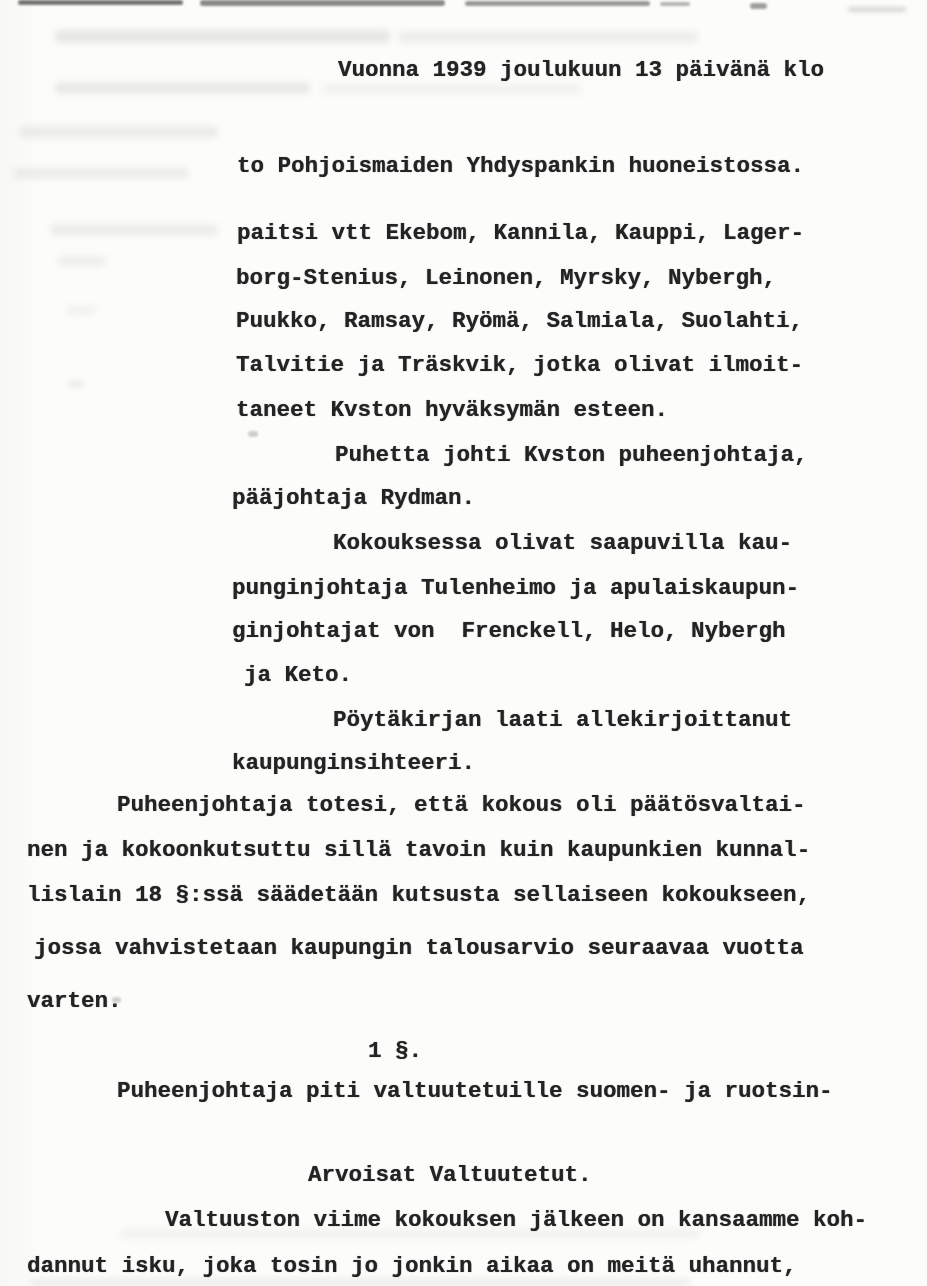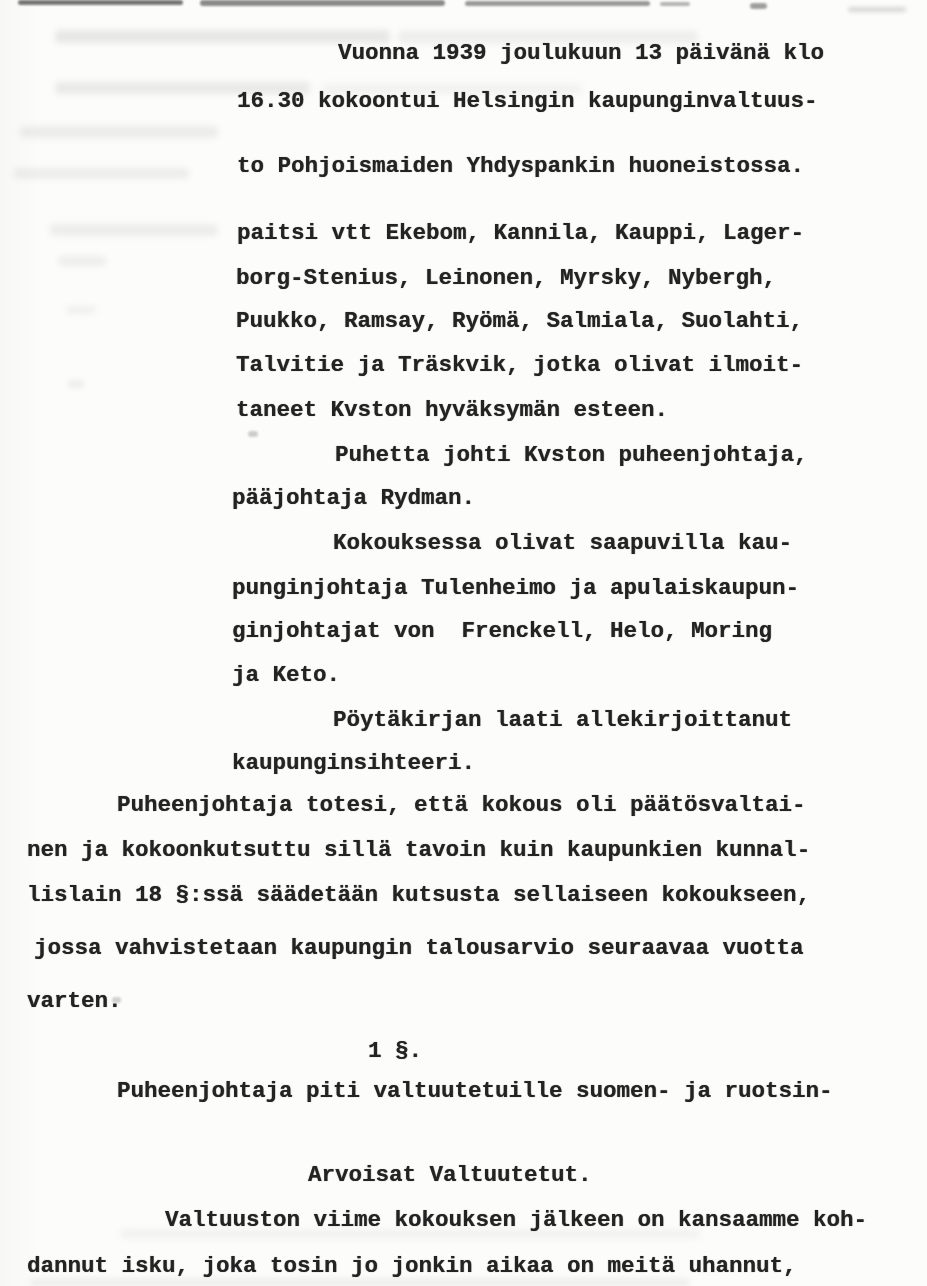--- a/index.html
+++ b/index.html
@@ -45,34 +45,33 @@
       <div class="ghost" style="left: 50px; top: 224px; width: 168px; height: 12px; opacity: 0.13; background: rgb(138, 138, 138); filter: blur(3px);"></div>
       <div class="ghost" style="left: 58px; top: 256px; width: 48px; height: 10px; opacity: 0.12; background: rgb(138, 138, 138); filter: blur(3px);"></div>
       <div class="ghost" style="left: 66px; top: 306px; width: 30px; height: 8px; opacity: 0.1; background: rgb(138, 138, 138); filter: blur(3px);"></div>
       <div class="ghost" style="left: 68px; top: 380px; width: 16px; height: 8px; opacity: 0.12; background: rgb(138, 138, 138); filter: blur(2.5px);"></div>
       <div class="ghost" style="left: 248px; top: 431px; width: 10px; height: 6px; opacity: 0.28; background: rgb(85, 85, 85); filter: blur(1px);"></div>
       <div class="ghost" style="left: 112px; top: 997px; width: 9px; height: 6px; opacity: 0.26; background: rgb(85, 85, 85); filter: blur(1px);"></div>
       <div class="ghost" style="left: 120px; top: 1230px; width: 580px; height: 8px; opacity: 0.1; background: rgb(138, 138, 138); filter: blur(3.5px);"></div>
       <div class="ghost" style="left: 30px; top: 1279px; width: 660px; height: 7px; opacity: 0.14; background: rgb(138, 138, 138); filter: blur(3px);"></div>
     </div>
   <div class="textlayer">
-      <div class="line" style="left: 338px; top: 40px; color: rgb(35, 35, 35);">Vuonna 1939 joulukuun 13 päivänä klo</div>
-      <div class="line" style="left: 237px; top: 88px; color: rgb(35, 35, 35);">16.30 kokoontui Helsingin kaupunginvaltuus-</div>
+      <div class="line" style="left: 338px; top: 57px; color: rgb(35, 35, 35);">Vuonna 1939 joulukuun 13 päivänä klo</div>
       <div class="line" style="left: 237px; top: 133px; color: rgb(35, 35, 35); margin-top: 20px;">to Pohjoismaiden Yhdyspankin huoneistossa.</div>
       <div class="line" style="left: 237px; top: 220px; color: rgb(35, 35, 35);">paitsi vtt Ekebom, Kannila, Kauppi, Lager-</div>
       <div class="line" style="left: 236px; top: 265px; color: rgb(35, 35, 35); text-align: right;">borg-Stenius, Leinonen, Myrsky, Nybergh,</div>
       <div class="line" style="left: 236px; top: 308px; color: rgb(35, 35, 35); text-align: center;">Puukko, Ramsay, Ryömä, Salmiala, Suolahti,</div>
       <div class="line" style="left: 236px; top: 352px; color: rgb(35, 35, 35);">Talvitie ja Träskvik, jotka olivat ilmoit-</div>
       <div class="line" style="left: 236px; top: 397px; color: rgb(35, 35, 35);">taneet Kvston hyväksymän esteen.</div>
       <div class="line" style="left: 335px; top: 442px; color: rgb(35, 35, 35);">Puhetta johti Kvston puheenjohtaja,</div>
       <div class="line" style="left: 232px; top: 485px; color: rgb(35, 35, 35);">pääjohtaja Rydman.</div>
       <div class="line" style="left: 333px; top: 530px; color: rgb(35, 35, 35);">Kokouksessa olivat saapuvilla kau-</div>
       <div class="line" style="left: 232px; top: 575px; color: rgb(35, 35, 35);">punginjohtaja Tulenheimo ja apulaiskaupun-</div>
-      <div class="line" style="left: 232px; top: 618px; color: rgb(35, 35, 35);">ginjohtajat von  Frenckell, Helo, Moring</div>
-      <div class="line" style="left: 232px; top: 662px; color: rgb(35, 35, 35); text-align: right;">ja Keto.</div>
+      <div class="line" style="left: 232px; top: 618px; color: rgb(35, 35, 35);">ginjohtajat von  Frenckell, Helo, Nybergh</div>
+      <div class="line" style="left: 244px; top: 662px; color: rgb(35, 35, 35); text-align: right;">ja Keto.</div>
       <div class="line" style="left: 333px; top: 707px; color: rgb(35, 35, 35);">Pöytäkirjan laati allekirjoittanut</div>
       <div class="line" style="left: 232px; top: 750px; color: rgb(35, 35, 35);">kaupunginsihteeri.</div>
       <div class="line" style="left: 117px; top: 792px; color: rgb(35, 35, 35);">Puheenjohtaja totesi, että kokous oli päätösvaltai-</div>
       <div class="line" style="left: 27px; top: 837px; color: rgb(35, 35, 35);">nen ja kokoonkutsuttu sillä tavoin kuin kaupunkien kunnal-</div>
       <div class="line" style="left: 27px; top: 882px; color: rgb(35, 35, 35);">lislain 18 §:ssä säädetään kutsusta sellaiseen kokoukseen,</div>
       <div class="line" style="left: 34px; top: 935px; color: rgb(35, 35, 35);">jossa vahvistetaan kaupungin talousarvio seuraavaa vuotta</div>
       <div class="line" style="left: 27px; top: 988px; color: rgb(35, 35, 35);">varten.</div>
       <div class="line" style="left: 368px; top: 1038px; color: rgb(35, 35, 35);">1 §.</div>
       <div class="line" style="left: 117px; top: 1078px; color: rgb(35, 35, 35);">Puheenjohtaja piti valtuutetuille suomen- ja ruotsin-</div>
       <div class="line" style="left: 308px; top: 1162px; color: rgb(35, 35, 35);">Arvoisat Valtuutetut.</div>

